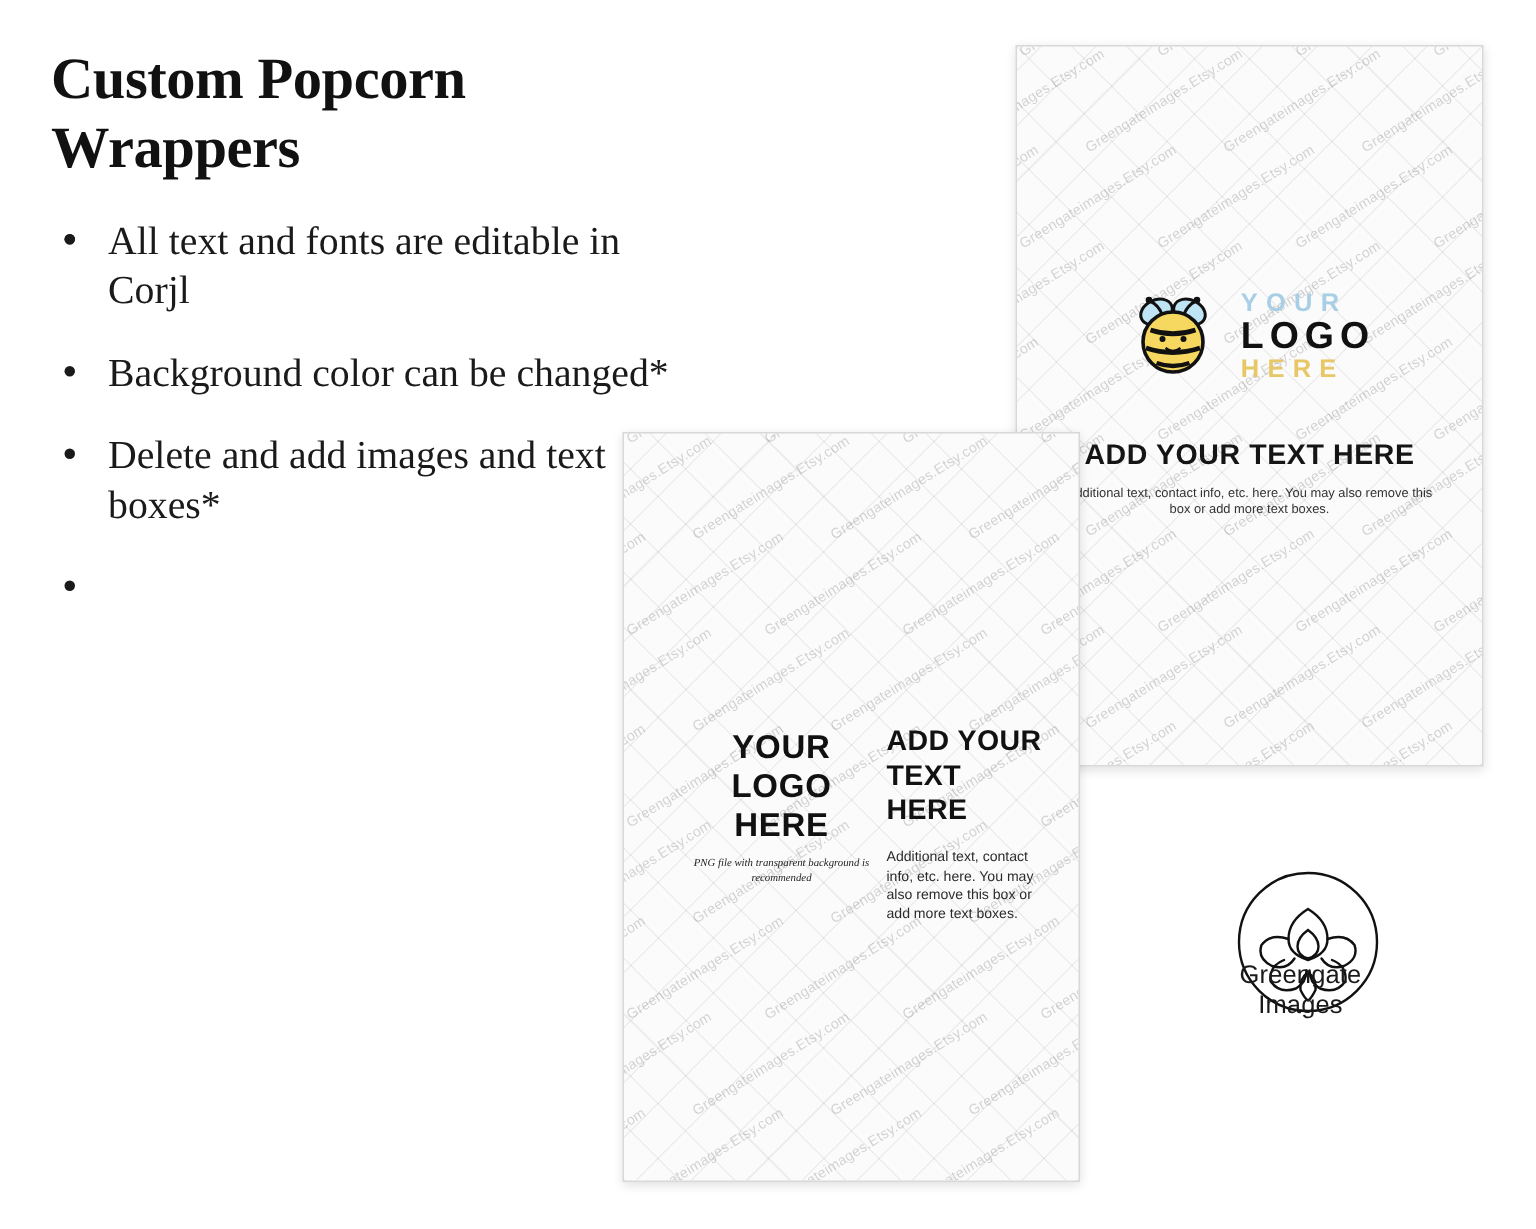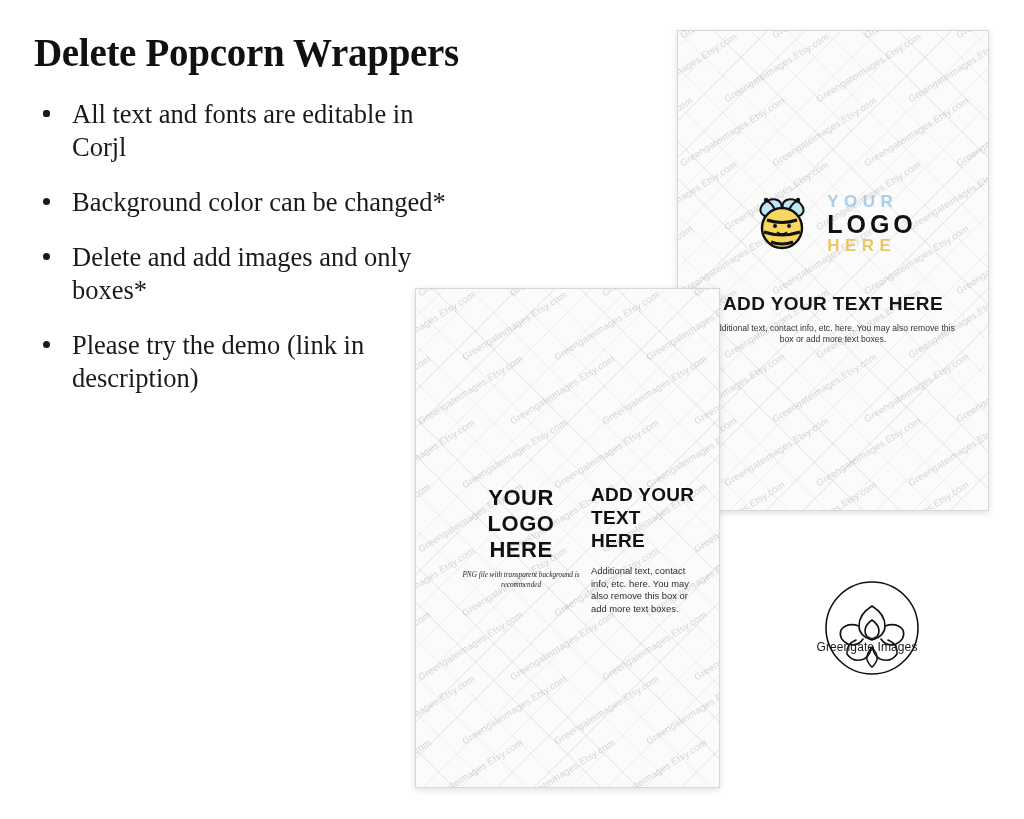--- a/index.html
+++ b/index.html
@@ -199,52 +199,51 @@
   .brand {
     position: absolute;
     left: 812px; top: 576px;
     width: 120px; height: 120px;
     text-align: center;
   }
   .brand-name {
     position: absolute;
     left: 0; right: 10px; top: 64px;
     font-family: "Liberation Sans", sans-serif;
-    font-size: 12px;
+    font-size: 17px;
     color: #1a1a1a;
     letter-spacing: 0.1px;
   }
 </style>
 </head>
 <body>
 
 <div id="page">
 
   <div class="left-col">
-    <h1 class="title">Delete Popcorn Wrappers</h1>
+    <h1 class="title">Custom Popcorn Wrappers</h1>
 
     <ul class="bullets">
       <li class="bullet">
         <span class="dot"></span>
       </li>
       <li class="bullet">
         <span class="dot"></span>
         <span>All text and fonts are editable in Corjl</span>
       </li>
       <li class="bullet">
         <span class="dot"></span>
         <span>Background color can be changed*</span>
       </li>
       <li class="bullet">
         <span class="dot"></span>
-        <span>Delete and add images and only boxes*</span>
+        <span>Delete and add images and text boxes*</span>
       </li>
       <li class="bullet">
         <span class="dot"></span>
-        <span>Please try the demo (link in description)</span>
       </li>
     </ul>
 
   </div>
 
   <div class="card card-back">
     <div class="card-inner">
       <div class="lattice"></div>
       <div class="wm-layer">
           <div class="wm" style="left: -92px; top: 0px;">Greengateimages.Etsy.com</div>

